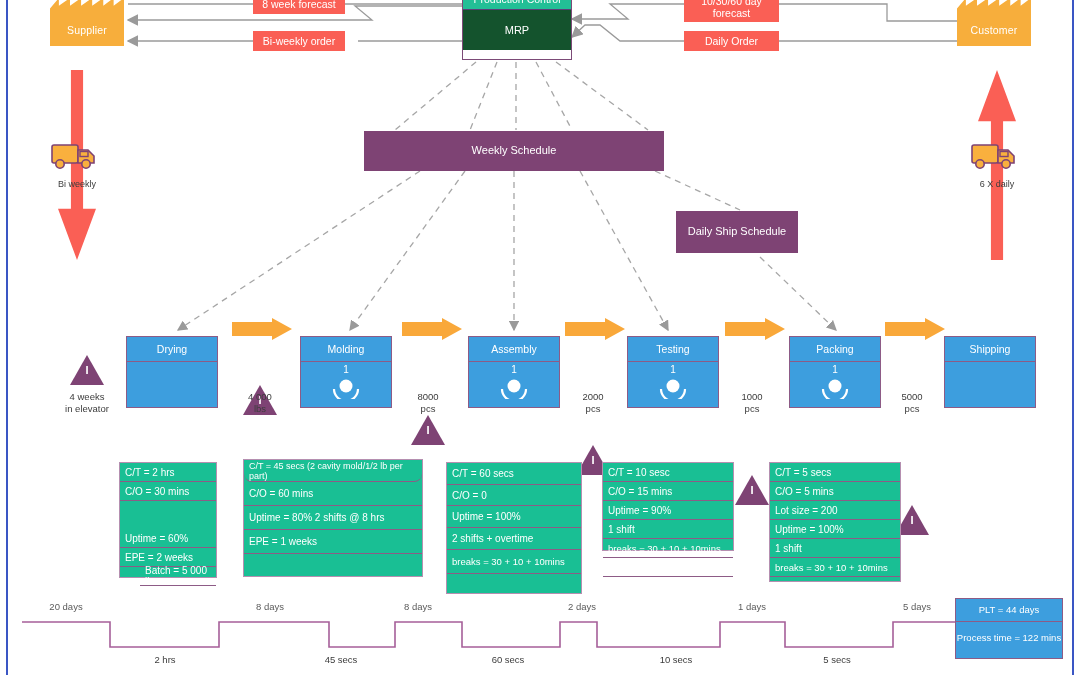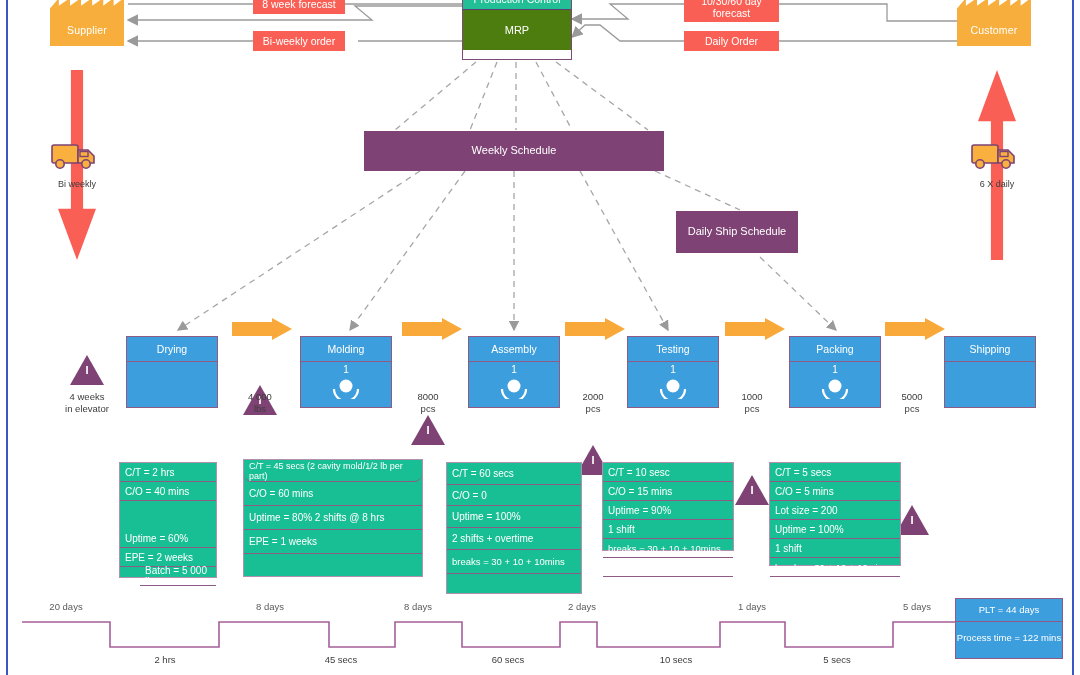--- a/index.html
+++ b/index.html
@@ -37,21 +37,21 @@
     padding:0 4px;box-sizing:border-box;
   }
 
   
   .mrpbox{border:1.3px solid #7c4a77;box-sizing:border-box;}
   .mrpbox .top{
     background:#22bf96;color:#fff;font-size:10.5px;height:20px;
     display:flex;align-items:center;justify-content:center;border-bottom:1.3px solid #5b3f77;
   }
   .mrpbox .bot{
-    background:#4d7c0f;color:#fff;font-size:11px;
+    background:#14532d;color:#fff;font-size:11px;
     display:flex;align-items:center;justify-content:center;height:40px;
   }
 
   
   .schedbox{
     background:#7e4374;color:#fff;font-size:11px;line-height:1.25;
     display:flex;align-items:center;justify-content:center;text-align:center;
     box-sizing:border-box;padding:2px 6px;
   }
 
@@ -320,21 +320,21 @@
 
   <div class="node proc" style="left:944px;top:336px;width:92px;height:72px;">
     <div class="title">Shipping</div>
     <div class="body">
       <div class="cnt"></div>
     </div>
   </div>
 
   <div class="node databox" style="left:119px;top:462px;width:98px;height:116px;">
     <div class="row" style="height:19px;">C/T = 2 hrs</div>
-    <div class="row" style="height:19px;">C/O = 40 mins</div>
+    <div class="row" style="height:19px;">C/O = 30 mins</div>
     <div class="row" style="height:19px;margin-top:28px;">Uptime = 60%</div>
     <div class="row" style="height:19px;">EPE = 2 weeks</div>
     <div class="row" style="height:19px;margin-left:20px;">Batch = 5 000 lbs</div>
     <div class="row" style="height:21px;"></div>
   </div>
 
   <div class="node databox" style="left:243px;top:459px;width:180px;height:118px;">
     <div class="row" style="height:22px;font-size:9px;border-radius:8px;">C/T = 45 secs (2 cavity mold/1/2 lb per part)</div>
     <div class="row" style="height:24px;">C/O = 60 mins</div>
     <div class="row" style="height:24px;">Uptime = 80% 2 shifts @ 8 hrs</div>
@@ -354,21 +354,21 @@
   <div class="node databox" style="left:602px;top:462px;width:132px;height:89px;">
     <div class="row" style="height:19px;">C/T = 10 sesc</div>
     <div class="row" style="height:19px;">C/O = 15 mins</div>
     <div class="row" style="height:19px;">Uptime = 90%</div>
     <div class="row" style="height:19px;">1 shift</div>
     <div class="row" style="height:19px;font-size:9.5px;">breaks = 30 + 10 + 10mins</div>
     <div class="row" style="height:19px;">Scrap = 10%</div>
     <div class="row" style="height:6px;"></div>
   </div>
 
-  <div class="node databox" style="left:769px;top:462px;width:132px;height:104px;">
+  <div class="node databox" style="left:769px;top:462px;width:132px;height:120px;">
     <div class="row" style="height:19px;">C/T = 5 secs</div>
     <div class="row" style="height:19px;">C/O = 5 mins</div>
     <div class="row" style="height:19px;">Lot size = 200</div>
     <div class="row" style="height:19px;">Uptime = 100%</div>
     <div class="row" style="height:19px;">1 shift</div>
     <div class="row" style="height:19px;font-size:9.5px;">breaks = 30 + 10 + 10mins</div>
     <div class="row" style="height:6px;"></div>
   </div>
 
   <svg class="layer">

